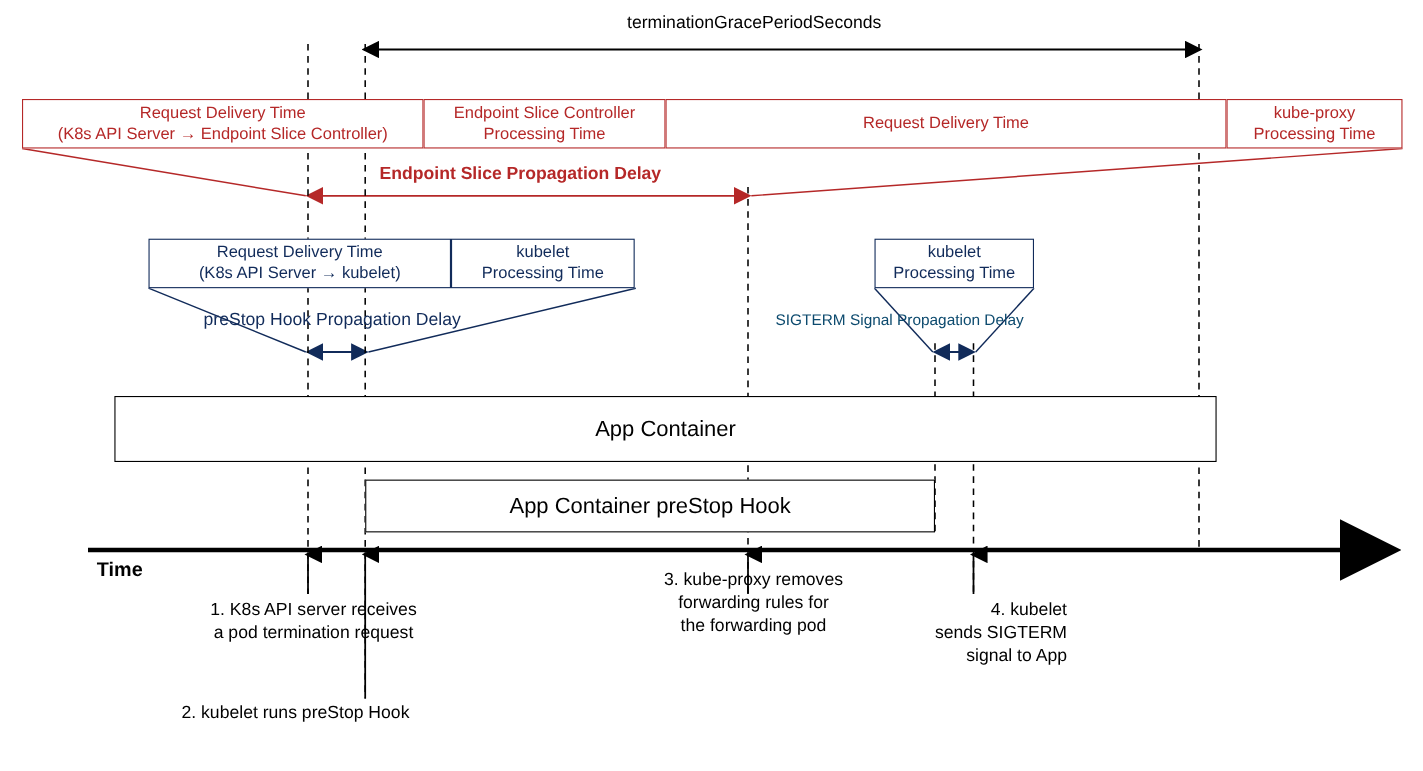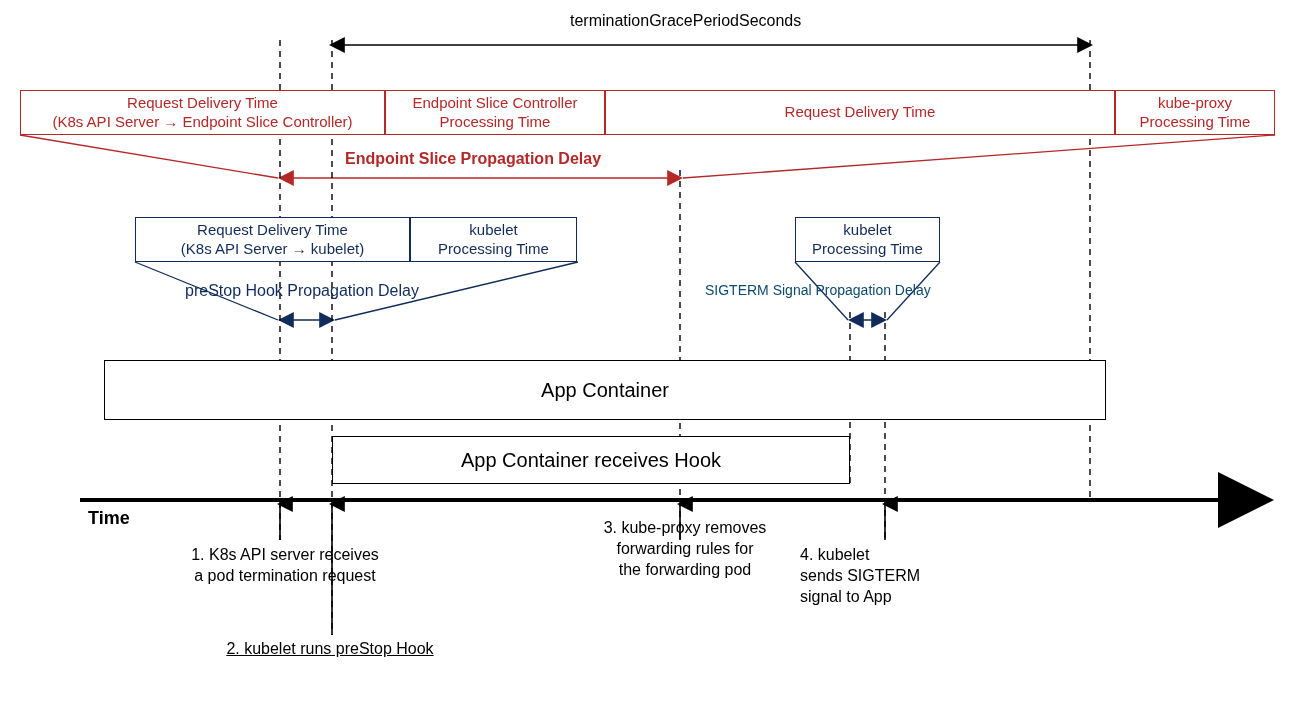--- a/index.html
+++ b/index.html
@@ -121,26 +121,26 @@
 
 <div class="abs box blue" style="left:795px; top:217px; width:145px; height:45px;">
   <div><span>kubelet</span><br><span>Processing Time</span></div>
 </div>
 
 <div class="abs" style="left:185px; top:282px; color:#112b5a; font-size:16px;">preStop Hook Propagation Delay</div>
 <div class="abs" style="left:705px; top:282px; color:#0c4a6e; font-size:14px;">SIGTERM Signal Propagation Delay</div>
 
 <div class="abs box black" style="left:104px; top:360px; width:1002px; height:60px; font-size:20px;">App Container</div>
 
-<div class="abs box black" style="left:332px; top:436px; width:518px; height:48px; font-size:20px;">App Container receives Hook</div>
+<div class="abs box black" style="left:332px; top:436px; width:518px; height:48px; font-size:20px;">App Container preStop Hook</div>
 
 <div class="abs bold" style="left:88px; top:508px; font-size:18px;">Time</div>
 
 <div class="abs" style="left:155px; top:545px; width:260px; text-align:center; font-size:16px; line-height:1.3;">
   <span>1. K8s API server receives</span><br><span>a pod termination request</span>
 </div>
-<div class="abs" style="left:165px; top:640px; width:330px; text-align:center; font-size:16px;text-decoration:underline;">2. kubelet runs preStop Hook</div>
+<div class="abs" style="left:165px; top:640px; width:330px; font-size:16px;">2. kubelet runs preStop Hook</div>
 <div class="abs" style="left:575px; top:518px; width:220px; text-align:center; font-size:16px; line-height:1.3;">
   <span>3. kube-proxy removes</span><br><span>forwarding rules for</span><br><span>the forwarding pod</span>
 </div>
-<div class="abs" style="left:800px; top:545px; width:170px; text-align:left; font-size:16px; line-height:1.3;">
+<div class="abs" style="left:800px; top:545px; width:170px; text-align:right; font-size:16px; line-height:1.3;">
   <span>4. kubelet</span><br><span>sends SIGTERM</span><br><span>signal to App</span>
 </div>
 
 </body></html>

